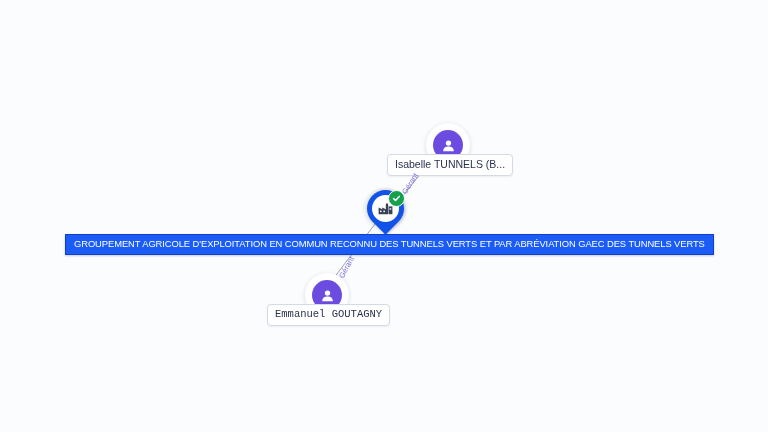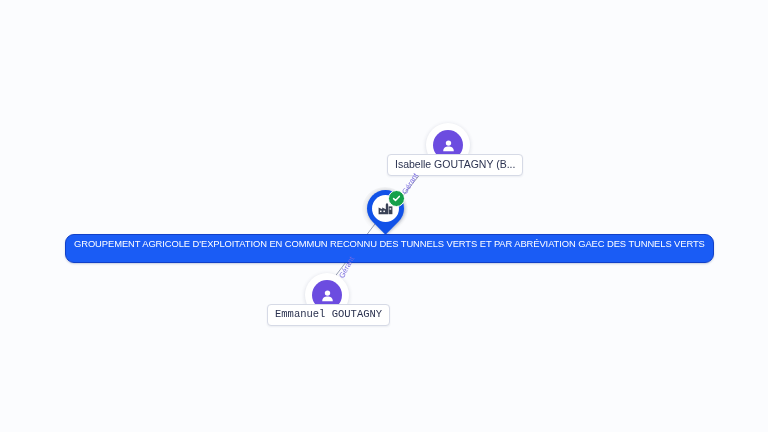--- a/index.html
+++ b/index.html
@@ -128,26 +128,26 @@
   }
   #label-isabelle { left: 387px; top: 154px; }
   #label-emmanuel { left: 267px; top: 304px; font-family: Liberation Mono, monospace; }
 
   #label-company {
     position: absolute;
     left: 65px;
     top: 234px;
     background: #1a5cf5;
     border: 1px solid #1140c8;
-    border-radius: 9px;
+    border-radius: 0;
     color: #ffffff;
     font-size: 9.4px;
     line-height: 12px;
     letter-spacing: -0.08px;
-    padding: 3px 8px 12px 8px;
+    padding: 3px 8px 4px 8px;
     white-space: nowrap;
     box-shadow: 0 1px 2px rgba(10,40,120,0.22);
   }
 
   
   .edge-label {
     position: absolute;
     color: #7b6ce0;
     font-size: 7.6px;
     line-height: 9px;
@@ -210,21 +210,21 @@
     <div class="person-disc">
       <svg width="15" height="15" viewBox="0 0 15 15">
         <circle cx="7.5" cy="5.1" r="2.7" fill="#ffffff"></circle>
         <path d="M2.2 13.2 C2.2 9.9 4.6 8.6 7.5 8.6 C10.4 8.6 12.8 9.9 12.8 13.2 Z" fill="#ffffff"></path>
       </svg>
     </div>
   </div>
 
   <div id="label-company">GROUPEMENT AGRICOLE D'EXPLOITATION EN COMMUN RECONNU DES TUNNELS VERTS ET PAR ABRÉVIATION GAEC DES TUNNELS VERTS</div>
 
-  <div class="node-label" id="label-isabelle">Isabelle GOUTAGNY (B...</div>
+  <div class="node-label" id="label-isabelle">Isabelle TUNNELS (B...</div>
 
   <div class="node-label" id="label-emmanuel">Emmanuel GOUTAGNY</div>
 
   <div class="edge-label" id="edge-label-isabelle">Gérant</div>
 
   <div class="edge-label" id="edge-label-emmanuel">Gérant</div>
 
 </div>
 
 </body></html>

